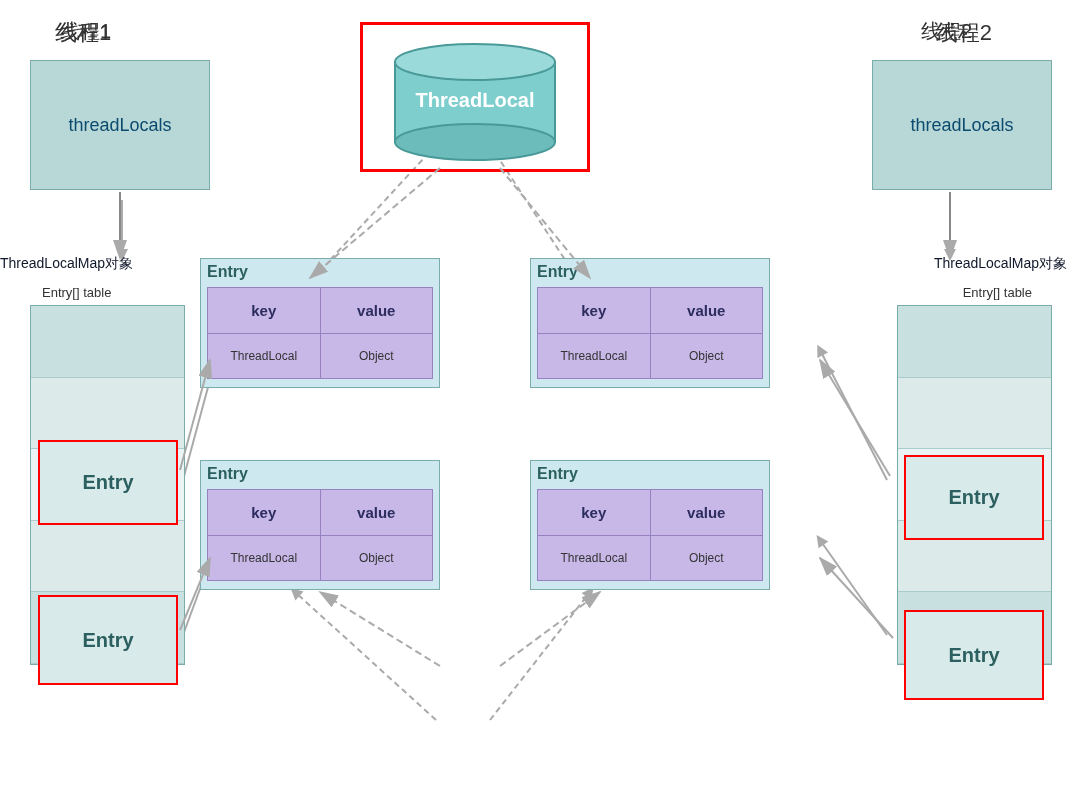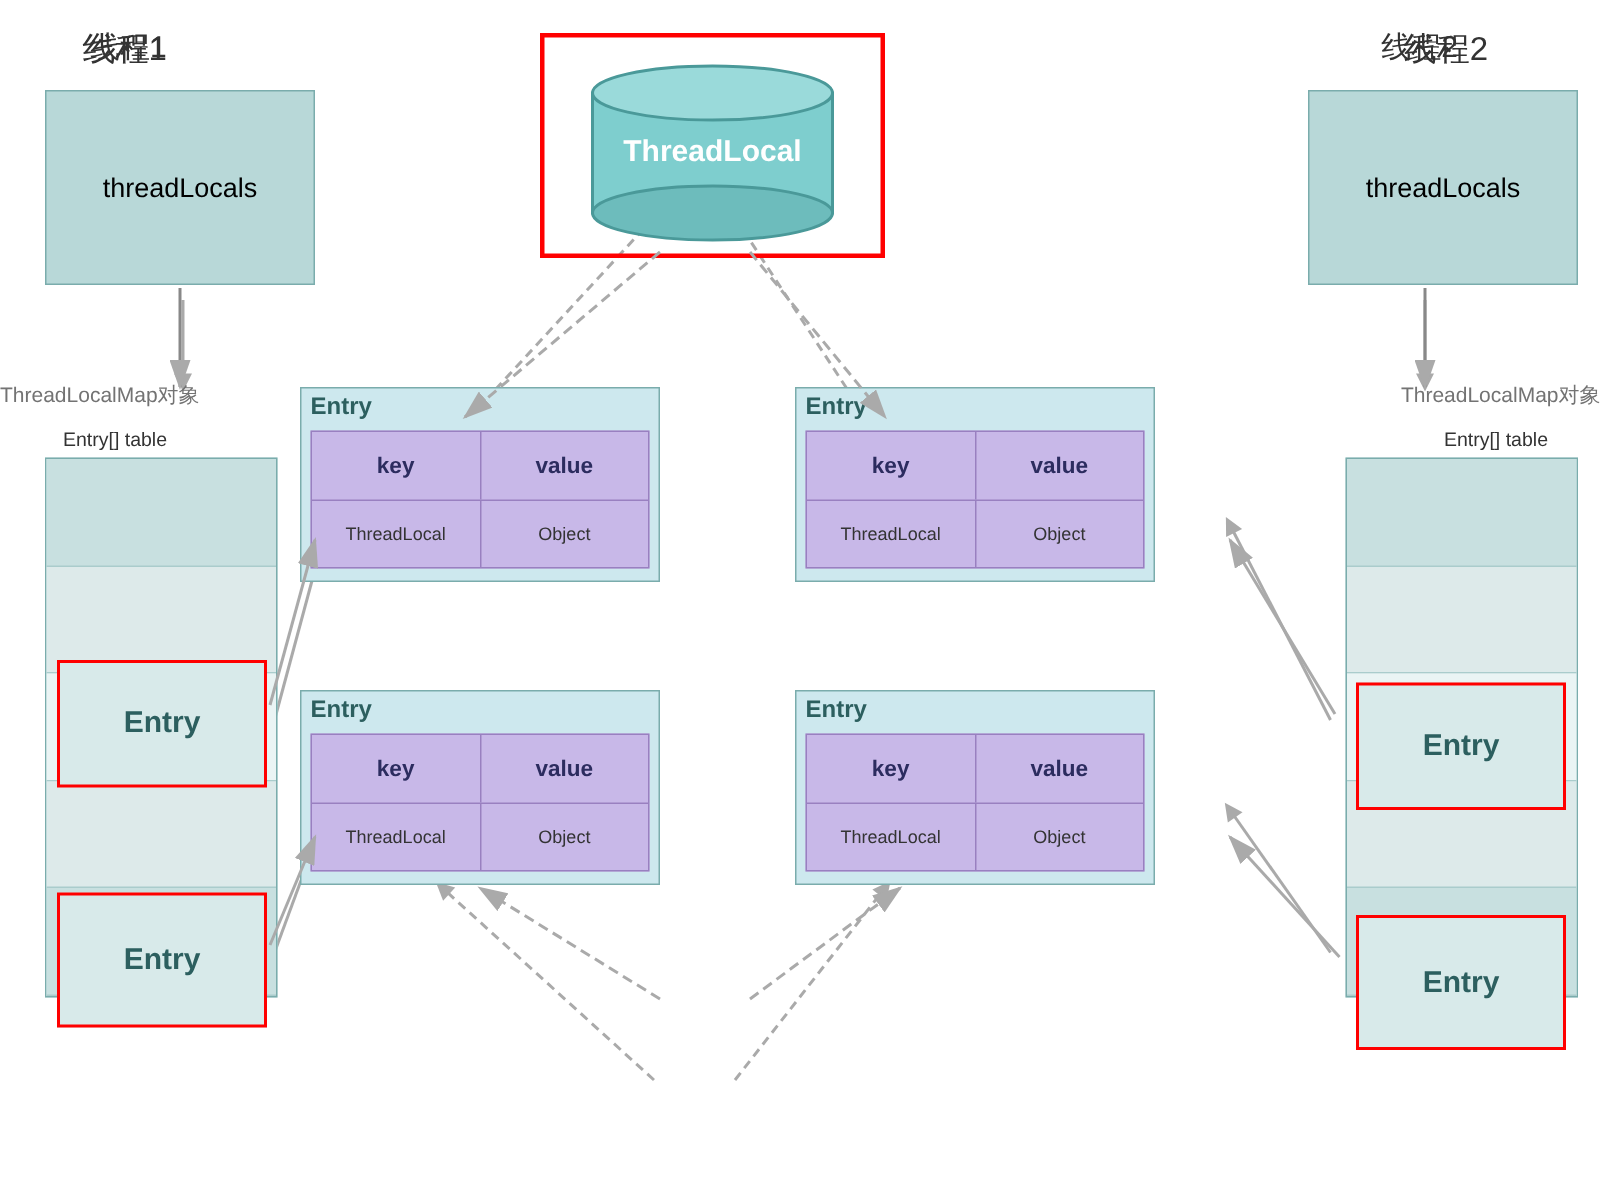--- a/index.html
+++ b/index.html
@@ -29,21 +29,21 @@
 
     
     .thread-locals-box {
       position: absolute;
       background: #b8d8d8;
       border: 1px solid #7aacac;
       display: flex;
       align-items: center;
       justify-content: center;
       font-size: 16px;
-      color: #000000;
+      color: #0c4a6e;
     }
 
     
     .entry-table {
       position: absolute;
       background: #d0e8e8;
       border: 1px solid #7aacac;
       display: flex;
       flex-direction: column;
     }
@@ -70,21 +70,21 @@
       justify-content: center;
       font-size: 22px;
       font-weight: bold;
       color: #2c5f5f;
     }
 
     
     .map-label {
       position: absolute;
       font-size: 14px;
-      color: #737373;
+      color: #0f172a;
     }
 
     
     .arrows-svg {
       position: absolute;
       top: 0;
       left: 0;
       width: 1072px;
       height: 794px;
       pointer-events: none;

